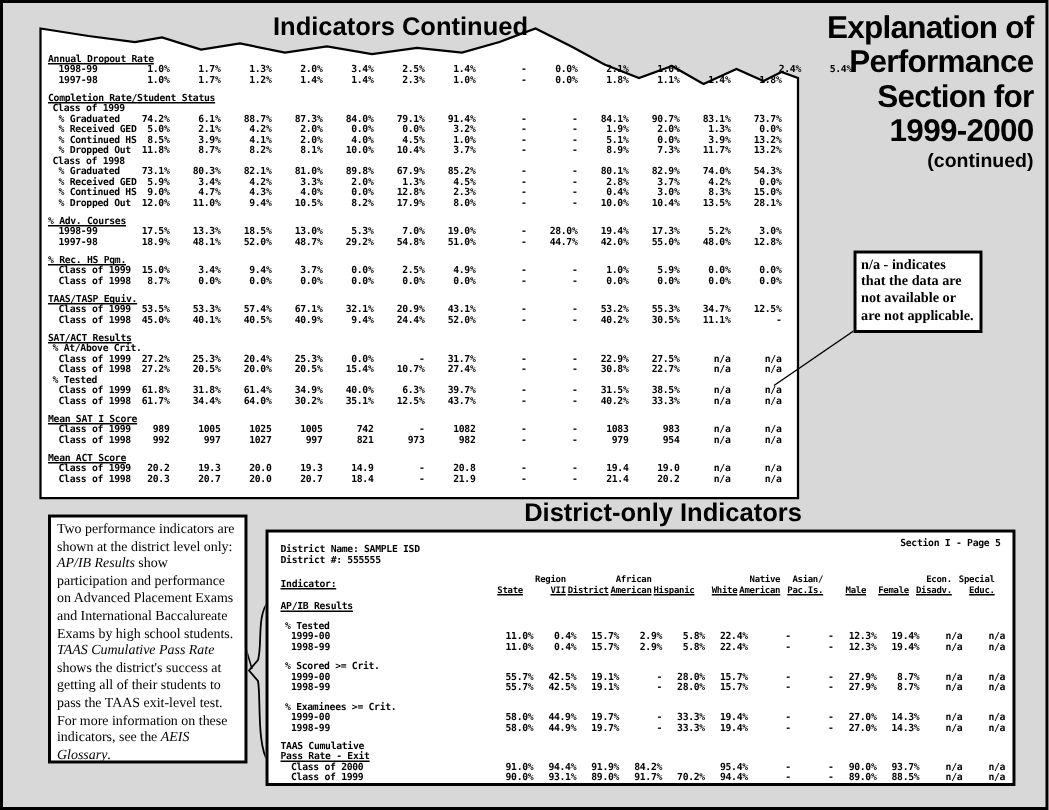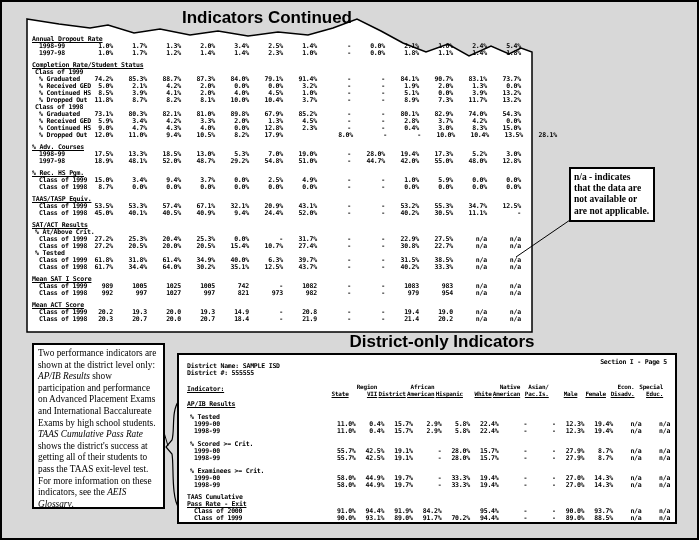--- a/index.html
+++ b/index.html
@@ -56,38 +56,45 @@
 
   <svg class="overlay" width="699" height="540" viewBox="0 0 699 540">
     <path d="M 25 17 L 57 22 L 88 26 L 106 23 L 132 31 L 158 27 L 188 33 L 216 29 L 246 34 L 276 30 L 306 33 L 331 26 L 355 17 L 379 29 L 401 41 L 424 50 L 446 42 L 467 54 L 489 44 L 507 52 L 519 46 L 530 50 L 530 330 L 25 330 Z" fill="#ffffff" stroke="#000000" stroke-width="1.5"></path>
     <line x1="514" y1="255" x2="568" y2="218" stroke="#000000" stroke-width="1"></line>
     <line x1="161" y1="427" x2="166" y2="444" stroke="#000000" stroke-width="1"></line>
     <path d="M 177 399 C 169 408 173 428 170 438 L 164 445 L 170 452 C 172 462 169 496 177 506" fill="none" stroke="#000000" stroke-width="1.2"></path>
   </svg>
 
   <div class="layer sec-title top">Indicators Continued</div>
 
+  <div class="layer main-title">
+    <div>Explanation of</div>
+    <div>Performance</div>
+    <div>Section for</div>
+    <div>1999-2000</div>
+    <div class="cont">(continued)</div>
+  </div>
 
   <div id="indicators-table" class="layer mono ttable">
       <div class="tblock">
         <div class="ttitle u">Annual Dropout Rate</div>
         <div class="trow">
           <span class="tlabel ind2" style="width: 40px;">1998-99</span>
           <span class="tval" style="width: 34px;">1.0%</span>
           <span class="tval" style="width: 34px;">1.7%</span>
           <span class="tval" style="width: 34px;">1.3%</span>
           <span class="tval" style="width: 34px;">2.0%</span>
           <span class="tval" style="width: 34px;">3.4%</span>
           <span class="tval" style="width: 34px;">2.5%</span>
           <span class="tval" style="width: 34px;">1.4%</span>
           <span class="tval" style="width: 34px;">-</span>
           <span class="tval" style="width: 34px;">0.0%</span>
           <span class="tval" style="width: 34px;">2.1%</span>
           <span class="tval" style="width: 34px;">1.0%</span>
-          <span class="tval" style="width: 34px;">2.4%</span>
+          <span class="tval" style="width: 34px; padding-left: 47px;">2.4%</span>
           <span class="tval" style="width: 34px;">5.4%</span>
         </div>
         <div class="trow">
           <span class="tlabel ind2" style="width: 40px;">1997-98</span>
           <span class="tval" style="width: 34px;">1.0%</span>
           <span class="tval" style="width: 34px;">1.7%</span>
           <span class="tval" style="width: 34px;">1.2%</span>
           <span class="tval" style="width: 34px;">1.4%</span>
           <span class="tval" style="width: 34px;">1.4%</span>
           <span class="tval" style="width: 34px;">2.3%</span>
@@ -101,21 +108,21 @@
         </div>
       </div>
       <div class="tblock">
         <div class="ttitle u">Completion Rate/Student Status</div>
         <div class="trow sub">
           <span class="tlabel ind1" style="width: 40px;">Class of 1999</span>
         </div>
         <div class="trow">
           <span class="tlabel ind2" style="width: 40px;">% Graduated</span>
           <span class="tval" style="width: 34px;">74.2%</span>
-          <span class="tval" style="width: 34px;">85.3%</span>
+          <span class="tval" style="width: 34px;">6.1%</span>
           <span class="tval" style="width: 34px;">88.7%</span>
           <span class="tval" style="width: 34px;">87.3%</span>
           <span class="tval" style="width: 34px;">84.0%</span>
           <span class="tval" style="width: 34px;">79.1%</span>
           <span class="tval" style="width: 34px;">91.4%</span>
           <span class="tval" style="width: 34px;">-</span>
           <span class="tval" style="width: 34px;">-</span>
           <span class="tval" style="width: 34px;">84.1%</span>
           <span class="tval" style="width: 34px;">90.7%</span>
           <span class="tval" style="width: 34px;">83.1%</span>
@@ -221,21 +228,21 @@
           <span class="tval" style="width: 34px;">15.0%</span>
         </div>
         <div class="trow">
           <span class="tlabel ind2" style="width: 40px;">% Dropped Out</span>
           <span class="tval" style="width: 34px;">12.0%</span>
           <span class="tval" style="width: 34px;">11.0%</span>
           <span class="tval" style="width: 34px;">9.4%</span>
           <span class="tval" style="width: 34px;">10.5%</span>
           <span class="tval" style="width: 34px;">8.2%</span>
           <span class="tval" style="width: 34px;">17.9%</span>
-          <span class="tval" style="width: 34px; margin-left: 36px;">8.0%</span>
+          <span class="tval" style="width: 34px;">8.0%</span>
           <span class="tval" style="width: 34px;">-</span>
           <span class="tval" style="width: 34px;">-</span>
           <span class="tval" style="width: 34px;">10.0%</span>
           <span class="tval" style="width: 34px;">10.4%</span>
           <span class="tval" style="width: 34px;">13.5%</span>
           <span class="tval" style="width: 34px;">28.1%</span>
         </div>
       </div>
       <div class="tblock">
         <div class="ttitle u">% Adv. Courses</div>

